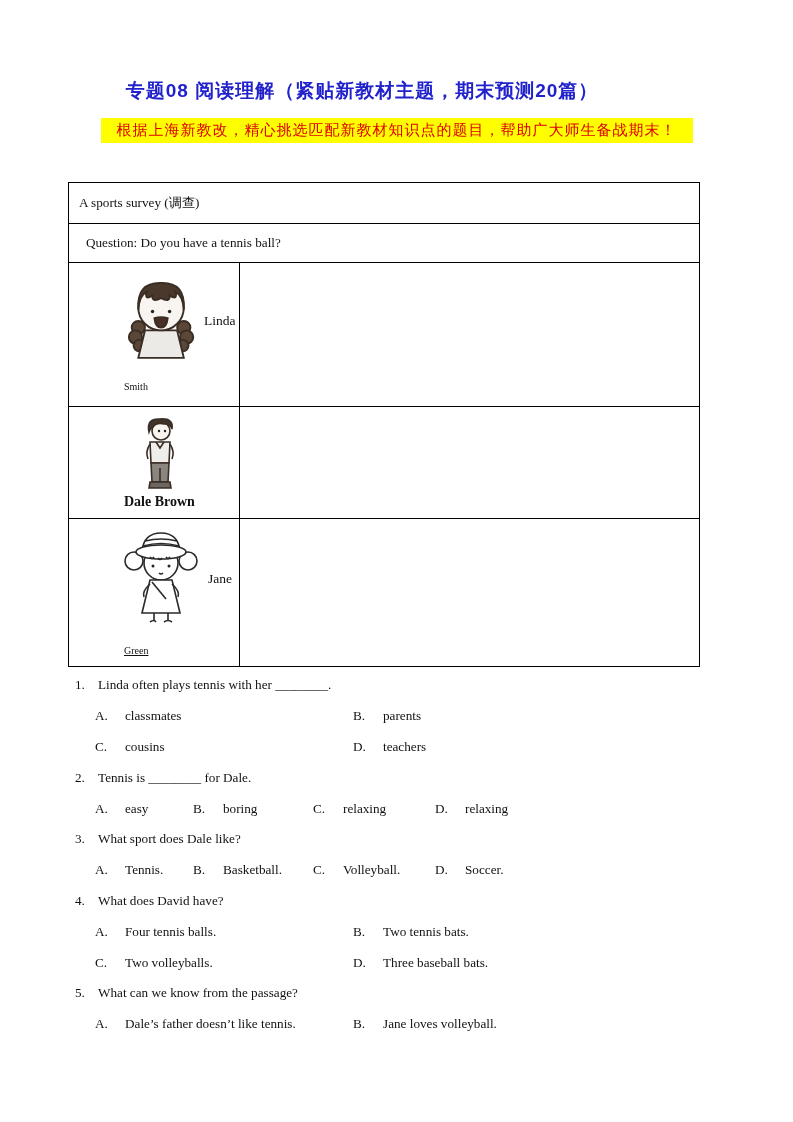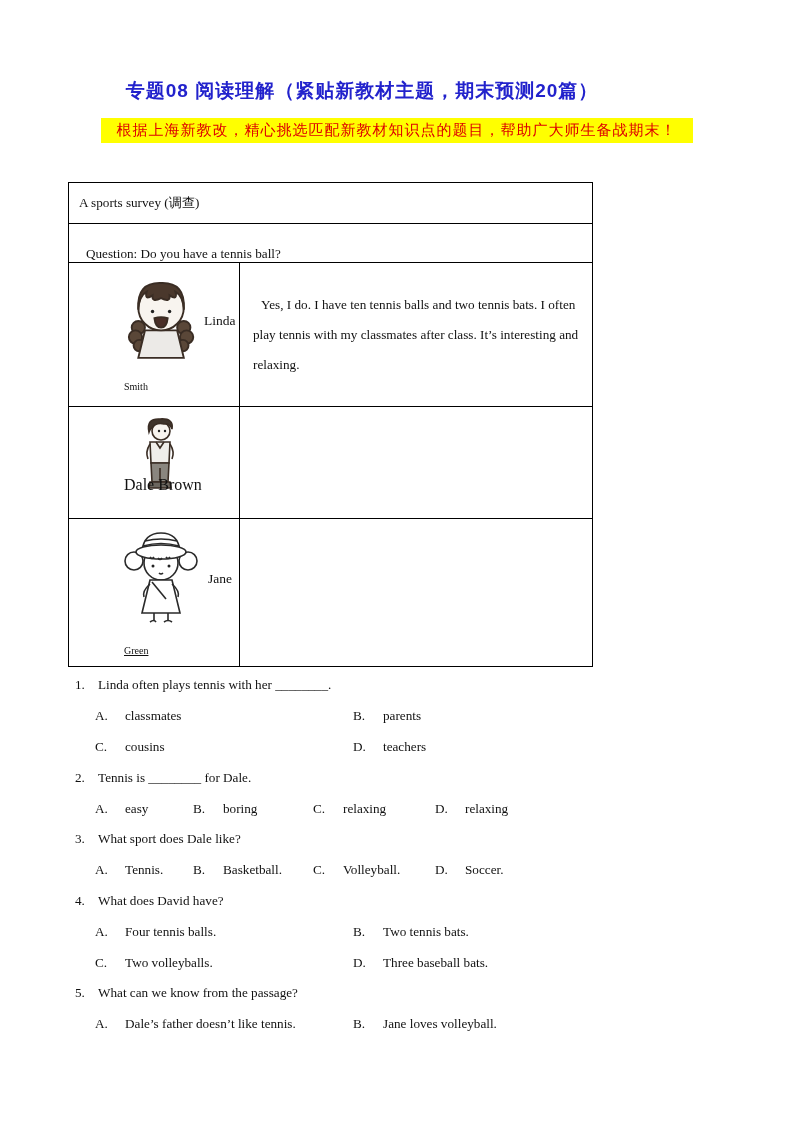--- a/index.html
+++ b/index.html
@@ -15,28 +15,28 @@
   }
   .subtitle-band{
     position:absolute;top:118px;left:0;width:793px;text-align:center;
   }
   .subtitle-band span{
     display:inline-block;background:#ffff00;color:#dd0000;
     font-size:15px;padding:3px 16px;letter-spacing:1px;text-align:right;
   }
   
   .tbl{
-    position:absolute;left:68px;top:182px;width:525px;
+    position:absolute;left:68px;top:182px;width:632px;
     border:1.5px solid #000;box-sizing:border-box;background:#fff;
     font-size:13.2px;
   }
   .tbl-row{border-bottom:1.5px solid #000;box-sizing:border-box;}
   .tbl-row:last-child{border-bottom:none;}
   .hdr-row{height:41px;display:flex;align-items:center;padding-left:10px;}
-  .q-row{height:39px;display:flex;align-items:flex-end;padding-left:17px;}
+  .q-row{height:39px;display:flex;align-items:center;padding-left:17px;}
   .person-row{display:flex;}
   .person-row.linda{height:144px;}
   .person-row.dale{height:112px;}
   .person-row.jane{height:147px;}
   .person-cell{
     width:124px;border-right:1.5px solid #000;box-sizing:border-box;
     position:relative;flex:none;margin-left:47px;
   }
   .answer-cell{
     flex:1;display:flex;align-items:center;padding:0 13px;
@@ -44,21 +44,21 @@
   }
   .avatar-box{position:absolute;}
   .linda .avatar-box{left:10px;top:13px;}
   .dale .avatar-box{left:20px;top:9px;}
   .jane .avatar-box{left:6px;top:10px;}
   .name-side{position:absolute;font-size:13.5px;}
   .linda .name-side{left:88px;top:50px;}
   .jane .name-side{left:92px;top:52px;}
   .name-below{position:absolute;left:8px;font-size:10px;}
   .linda .name-below{bottom:14px;}
-  .dale .name-below{bottom:24px;font-size:16px;}
+  .dale .name-below{bottom:8px;font-size:14px;font-weight:bold;}
   .jane .name-below{bottom:10px;text-decoration:underline;}
   
   .questions{
     position:absolute;left:75px;top:670px;width:650px;font-size:13.2px;
   }
   .line{height:30.8px;display:flex;align-items:center;}
   .q-num{display:inline-block;width:23px;flex:none;}
   .opt-row{padding-left:20px;}
   .opt{display:inline-flex;}
   .opt-label{display:inline-block;width:30px;flex:none;}
@@ -110,23 +110,20 @@
             <circle cx="28" cy="35" r="1.8" fill="#222" stroke="none"></circle>
             <circle cx="46" cy="35" r="1.8" fill="#222" stroke="none"></circle>
 
             <path d="M30 42 Q37 40 44 42 Q43 52 37 52 Q31 52 30 42 Z" fill="#4a2f28"></path>
           </g>
         </svg>
       </div>
       <span class="name-side">Linda</span>
       <span class="name-below">Smith</span>
     </div>
-    <div class="answer-cell">
-      <span>Yes, I do. I have ten tennis balls and two tennis bats. I often play tennis with my classmates after class. It’s interesting and relaxing.</span>
-    </div>
   </div>
 
   <div class="tbl-row person-row dale">
     <div class="person-cell">
       <div class="avatar-box">
         <svg width="46" height="80" viewBox="0 0 46 80">
           <g stroke="#3a2d24" stroke-width="1.6" fill="none">
 
             <circle cx="25" cy="15" r="9" fill="#f8f4ef"></circle>
 

